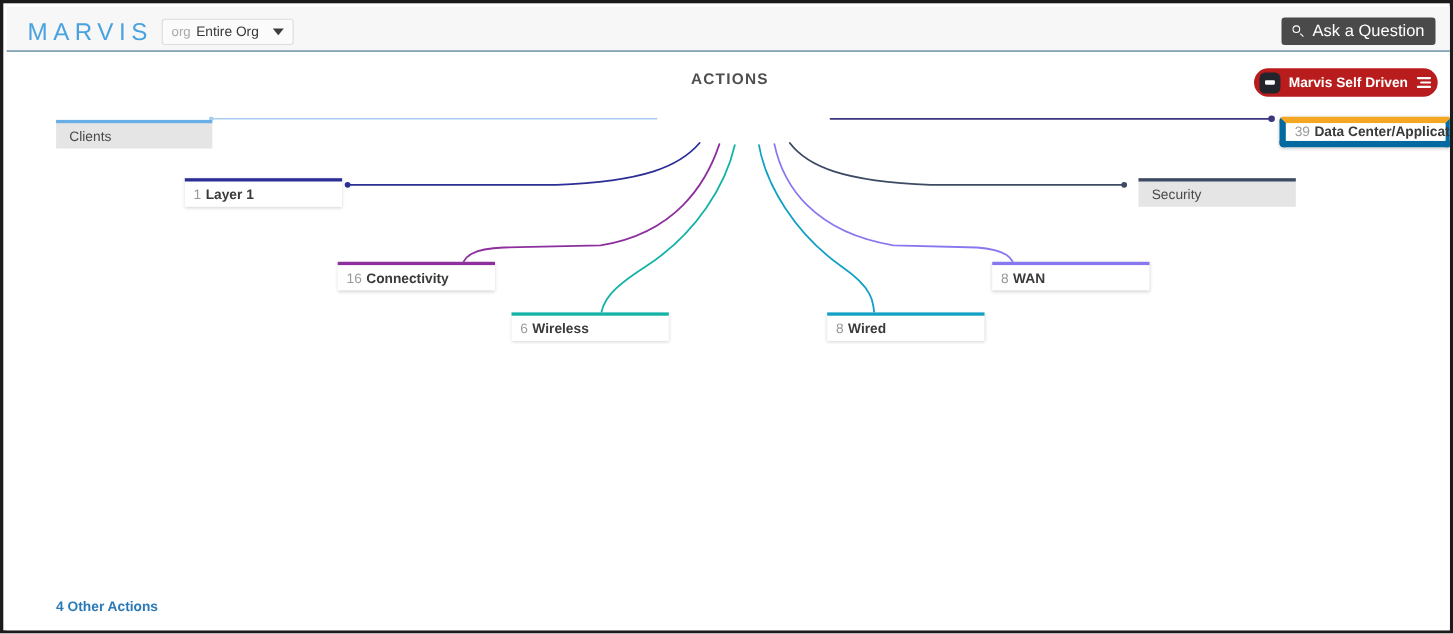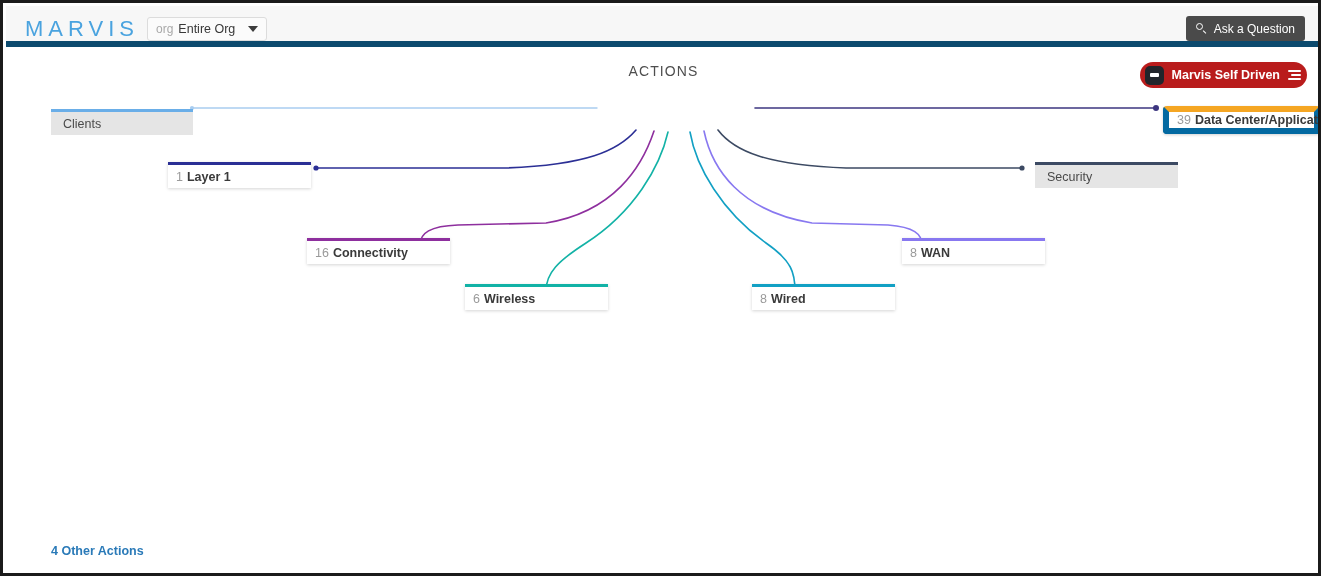--- a/index.html
+++ b/index.html
@@ -23,21 +23,21 @@
   }
 
   
   .header {
     position: absolute;
     left: 3px;
     top: 3px;
     width: 1315px;
     height: 41px;
     background: #f7f7f7;
-    border-bottom: 6px solid #0c4a6e;
+    border-bottom: 1px solid #0c4a6e;
     box-sizing: border-box;
   }
 
   .logo {
     position: absolute;
     left: 19px;
     top: 10px;
     font-size: 22px;
     letter-spacing: 5px;
     color: #4aa3df;
@@ -84,21 +84,21 @@
     height: 25px;
     background: #4a4a4a;
     border-radius: 3px;
     display: flex;
     align-items: center;
     padding: 0 10px;
     cursor: pointer;
   }
   .ask-btn .label {
     color: #ffffff;
-    font-size: 12px;
+    font-size: 15px;
     margin-left: 7px;
   }
   .mag {
     width: 11px; height: 11px;
     position: relative;
     display: inline-block;
   }
   .mag::before {
     content: "";
     position: absolute;
@@ -131,21 +131,21 @@
 
   .actions-title {
     position: absolute;
     left: 0;
     top: 16px;
     width: 1315px;
     text-align: center;
     font-size: 14px;
     letter-spacing: 1.1px;
     color: #4e4e4e;
-    font-weight: 400;
+    font-weight: 700;
   }
 
   
   .center-node {
     position: absolute;
     left: 591px;
     top: 40px;
     width: 158px;
     height: 42px;
     border-radius: 21px;

